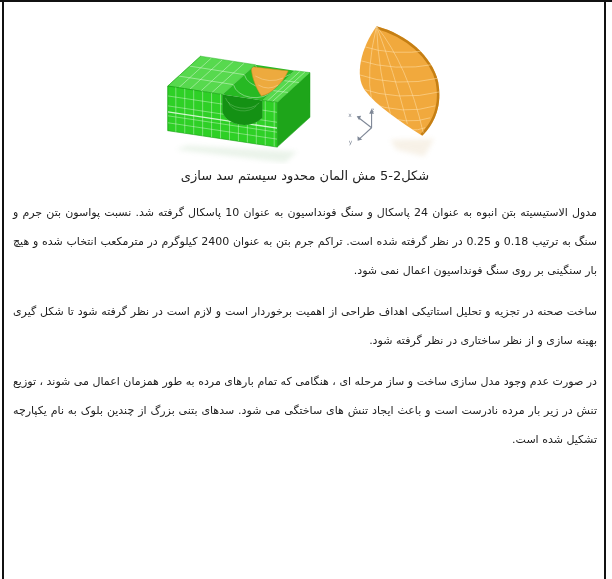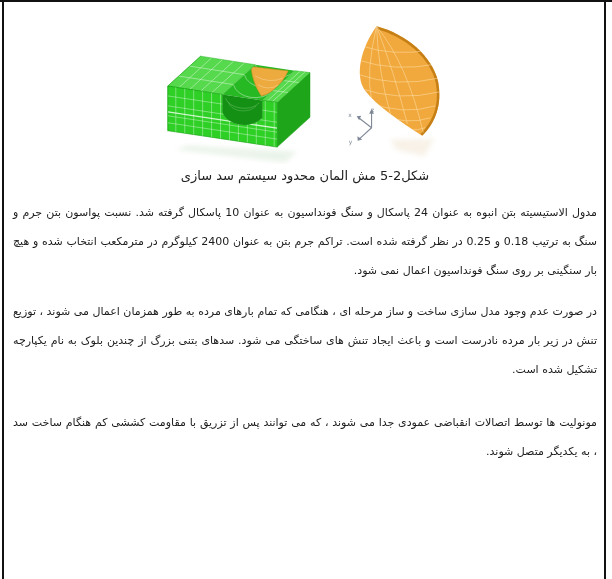--- a/index.html
+++ b/index.html
@@ -165,19 +165,19 @@
           </g>
         </g>
       </svg>
     </figure>
 
     <p class="caption">شکل2-5 مش المان محدود سیستم سد سازی</p>
 
     <p class="body-p">مدول الاستیسیته بتن انبوه به عنوان 24 پاسکال و سنگ فونداسیون به عنوان 10 پاسکال گرفته شد. نسبت پواسون بتن جرم و سنگ به ترتیب 0.18 و 0.25 در نظر گرفته شده است. تراکم جرم بتن به عنوان 2400 کیلوگرم در مترمکعب انتخاب شده و هیچ بار سنگینی بر روی سنگ فونداسیون اعمال نمی شود.</p>
 
 
+    <p class="body-p">ساخت صحنه در تجزیه و تحلیل استاتیکی اهداف طراحی از اهمیت برخوردار است و لازم است در نظر گرفته شود تا شکل گیری بهینه سازی و از نظر ساختاری در نظر گرفته شود.</p>
 
     <p class="body-p tight">در صورت عدم وجود مدل سازی ساخت و ساز مرحله ای ، هنگامی که تمام بارهای مرده به طور همزمان اعمال می شوند ، توزیع تنش در زیر بار مرده نادرست است و باعث ایجاد تنش های ساختگی می شود. سدهای بتنی بزرگ از چندین بلوک به نام یکپارچه تشکیل شده است.</p>
 
-    <p class="body-p">مونولیت ها توسط اتصالات انقباضی عمودی جدا می شوند ، که می توانند پس از تزریق با مقاومت کششی کم هنگام ساخت سد ، به یکدیگر متصل شوند.</p>
 
   </div>
 </div>
 
 </body></html>

